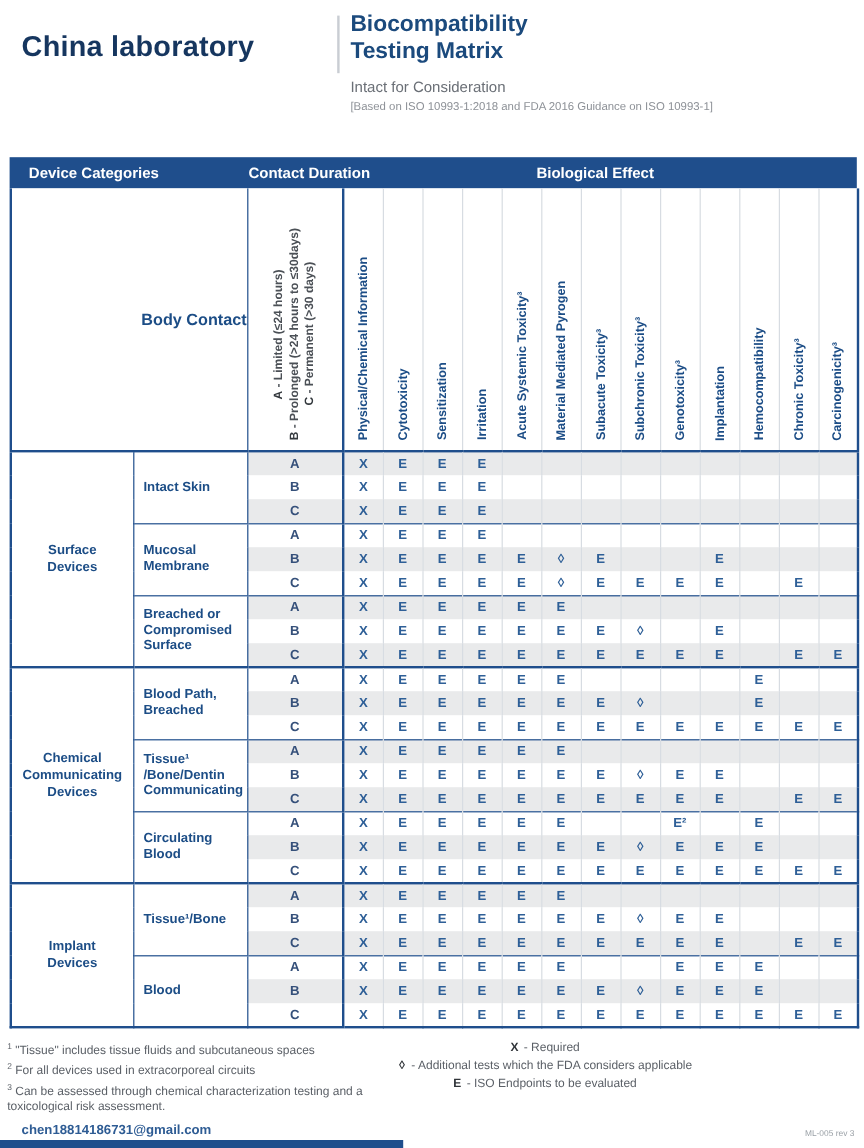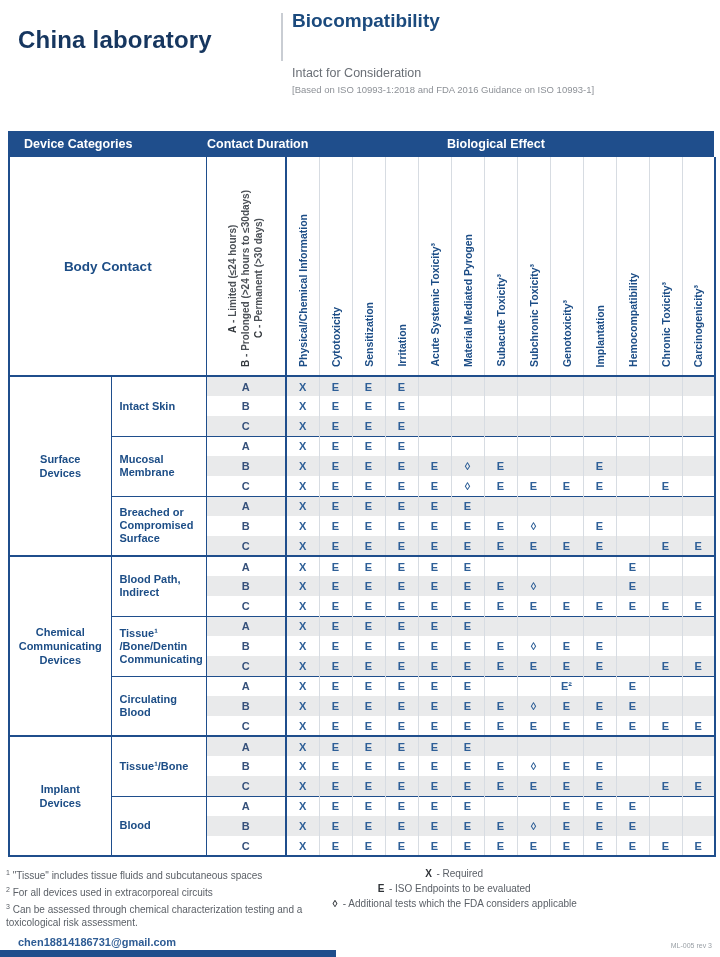--- a/index.html
+++ b/index.html
@@ -15,21 +15,21 @@
   .note { position:absolute; left:292px; top:84px; font-size:9.5px; color:#8d9197; }
   
   .band { position:absolute; left:8px; top:131px; width:706px; height:26px; background:#1f4e8c; }
   .band span { position:absolute; top:0; line-height:26px; font-size:12.5px; font-weight:bold; color:#ffffff; }
   .b1 { left:16px; } .b2 { left:199px; } .b3 { left:439px; }
   
   table.matrix { position:absolute; left:8px; top:157px; width:706px; border-collapse:collapse; table-layout:fixed;
     border-left:2px solid #1f4e8c; border-right:2px solid #1f4e8c; border-bottom:2px solid #1f4e8c; }
   .matrix th, .matrix td { padding:0; }
   thead th { border-bottom:2px solid #1f4e8c; vertical-align:bottom; background:#fff; }
-  .th-bc { text-align:center; vertical-align:middle; padding-left:22px; font-size:13.5px; font-weight:bold; color:#1c4d86; border-right:1px solid #1f4e8c; }
+  .th-bc { text-align:right; vertical-align:middle; padding-left:22px; font-size:13.5px; font-weight:bold; color:#1c4d86; border-right:1px solid #1f4e8c; }
   .th-dur { border-right:2px solid #1f4e8c; }
   .th-eff { border-right:1px solid #d7dce2; }
   .th-eff.last { border-right:0; }
   .vwrap { height:218px; display:flex; align-items:flex-end; justify-content:center; padding-bottom:8px; box-sizing:border-box; }
   .vtext { writing-mode:vertical-rl; transform:rotate(180deg); font-size:10.5px; font-weight:bold; color:#1c4d86; white-space:nowrap; }
   .vblock { writing-mode:vertical-rl; transform:rotate(180deg); font-size:10px; color:#4b5056; }
   .vblock .ln { line-height:13px; white-space:nowrap; }
   .vblock .pf { font-weight:bold; color:#33383d; }
   tbody tr { height:20px; }
   tbody tr.odd td { background:#e9eaeb; }
@@ -49,20 +49,21 @@
   .docref { position:absolute; right:8px; top:942px; font-size:7px; color:#9aa0a6; }
   .bottombar { position:absolute; left:0; top:950px; width:336px; height:7px; background:#1f4e8c; }
 </style>
 </head>
 <body>
 
 <div class="logo">China laboratory</div>
 <div class="vdiv"></div>
 <div class="title">
   <div>Biocompatibility</div>
+  <div>Testing Matrix</div>
 </div>
 <div class="subtitle">Intact for Consideration</div>
 <div class="note">[Based on ISO 10993-1:2018 and FDA 2016 Guidance on ISO 10993-1]</div>
 
 <div class="band">
   <span class="b1">Device Categories</span>
   <span class="b2">Contact Duration</span>
   <span class="b3">Biological Effect</span>
 </div>
 
@@ -326,21 +327,21 @@
         <td class="mk last">E</td>
       </tr>
       <tr class="even gstart sstart">
         <td class="cat" rowspan="9">
           <div>Chemical</div>
           <div>Communicating</div>
           <div>Devices</div>
         </td>
         <td class="sub" rowspan="3">
           <div>Blood Path,</div>
-          <div>Indirect</div>
+          <div>Breached</div>
         </td>
         <td class="dur">A</td>
         <td class="mk">X</td>
         <td class="mk">E</td>
         <td class="mk">E</td>
         <td class="mk">E</td>
         <td class="mk">E</td>
         <td class="mk">E</td>
         <td class="mk"></td>
         <td class="mk"></td>
@@ -597,19 +598,19 @@
 </table>
 
 <div class="footnotes">
     <div><sup>1</sup> <span>"Tissue" includes tissue fluids and subcutaneous spaces</span></div>
     <div><sup>2</sup> <span>For all devices used in extracorporeal circuits</span></div>
     <div><sup>3</sup> <span>Can be assessed through chemical characterization testing and a toxicological risk assessment.</span></div>
   </div>
 
 <div class="legend">
     <div><span class="sym">X</span> <span>- Required</span></div>
+    <div><span class="sym">◊</span> <span>- Additional tests which the FDA considers applicable</span></div>
     <div><span class="sym">E</span> <span>- ISO Endpoints to be evaluated</span></div>
-    <div><span class="sym">◊</span> <span>- Additional tests which the FDA considers applicable</span></div>
   </div>
 
 <div class="email">chen18814186731@gmail.com</div>
 <div class="docref">ML-005 rev 3</div>
 <div class="bottombar"></div>
 
 </body></html>

